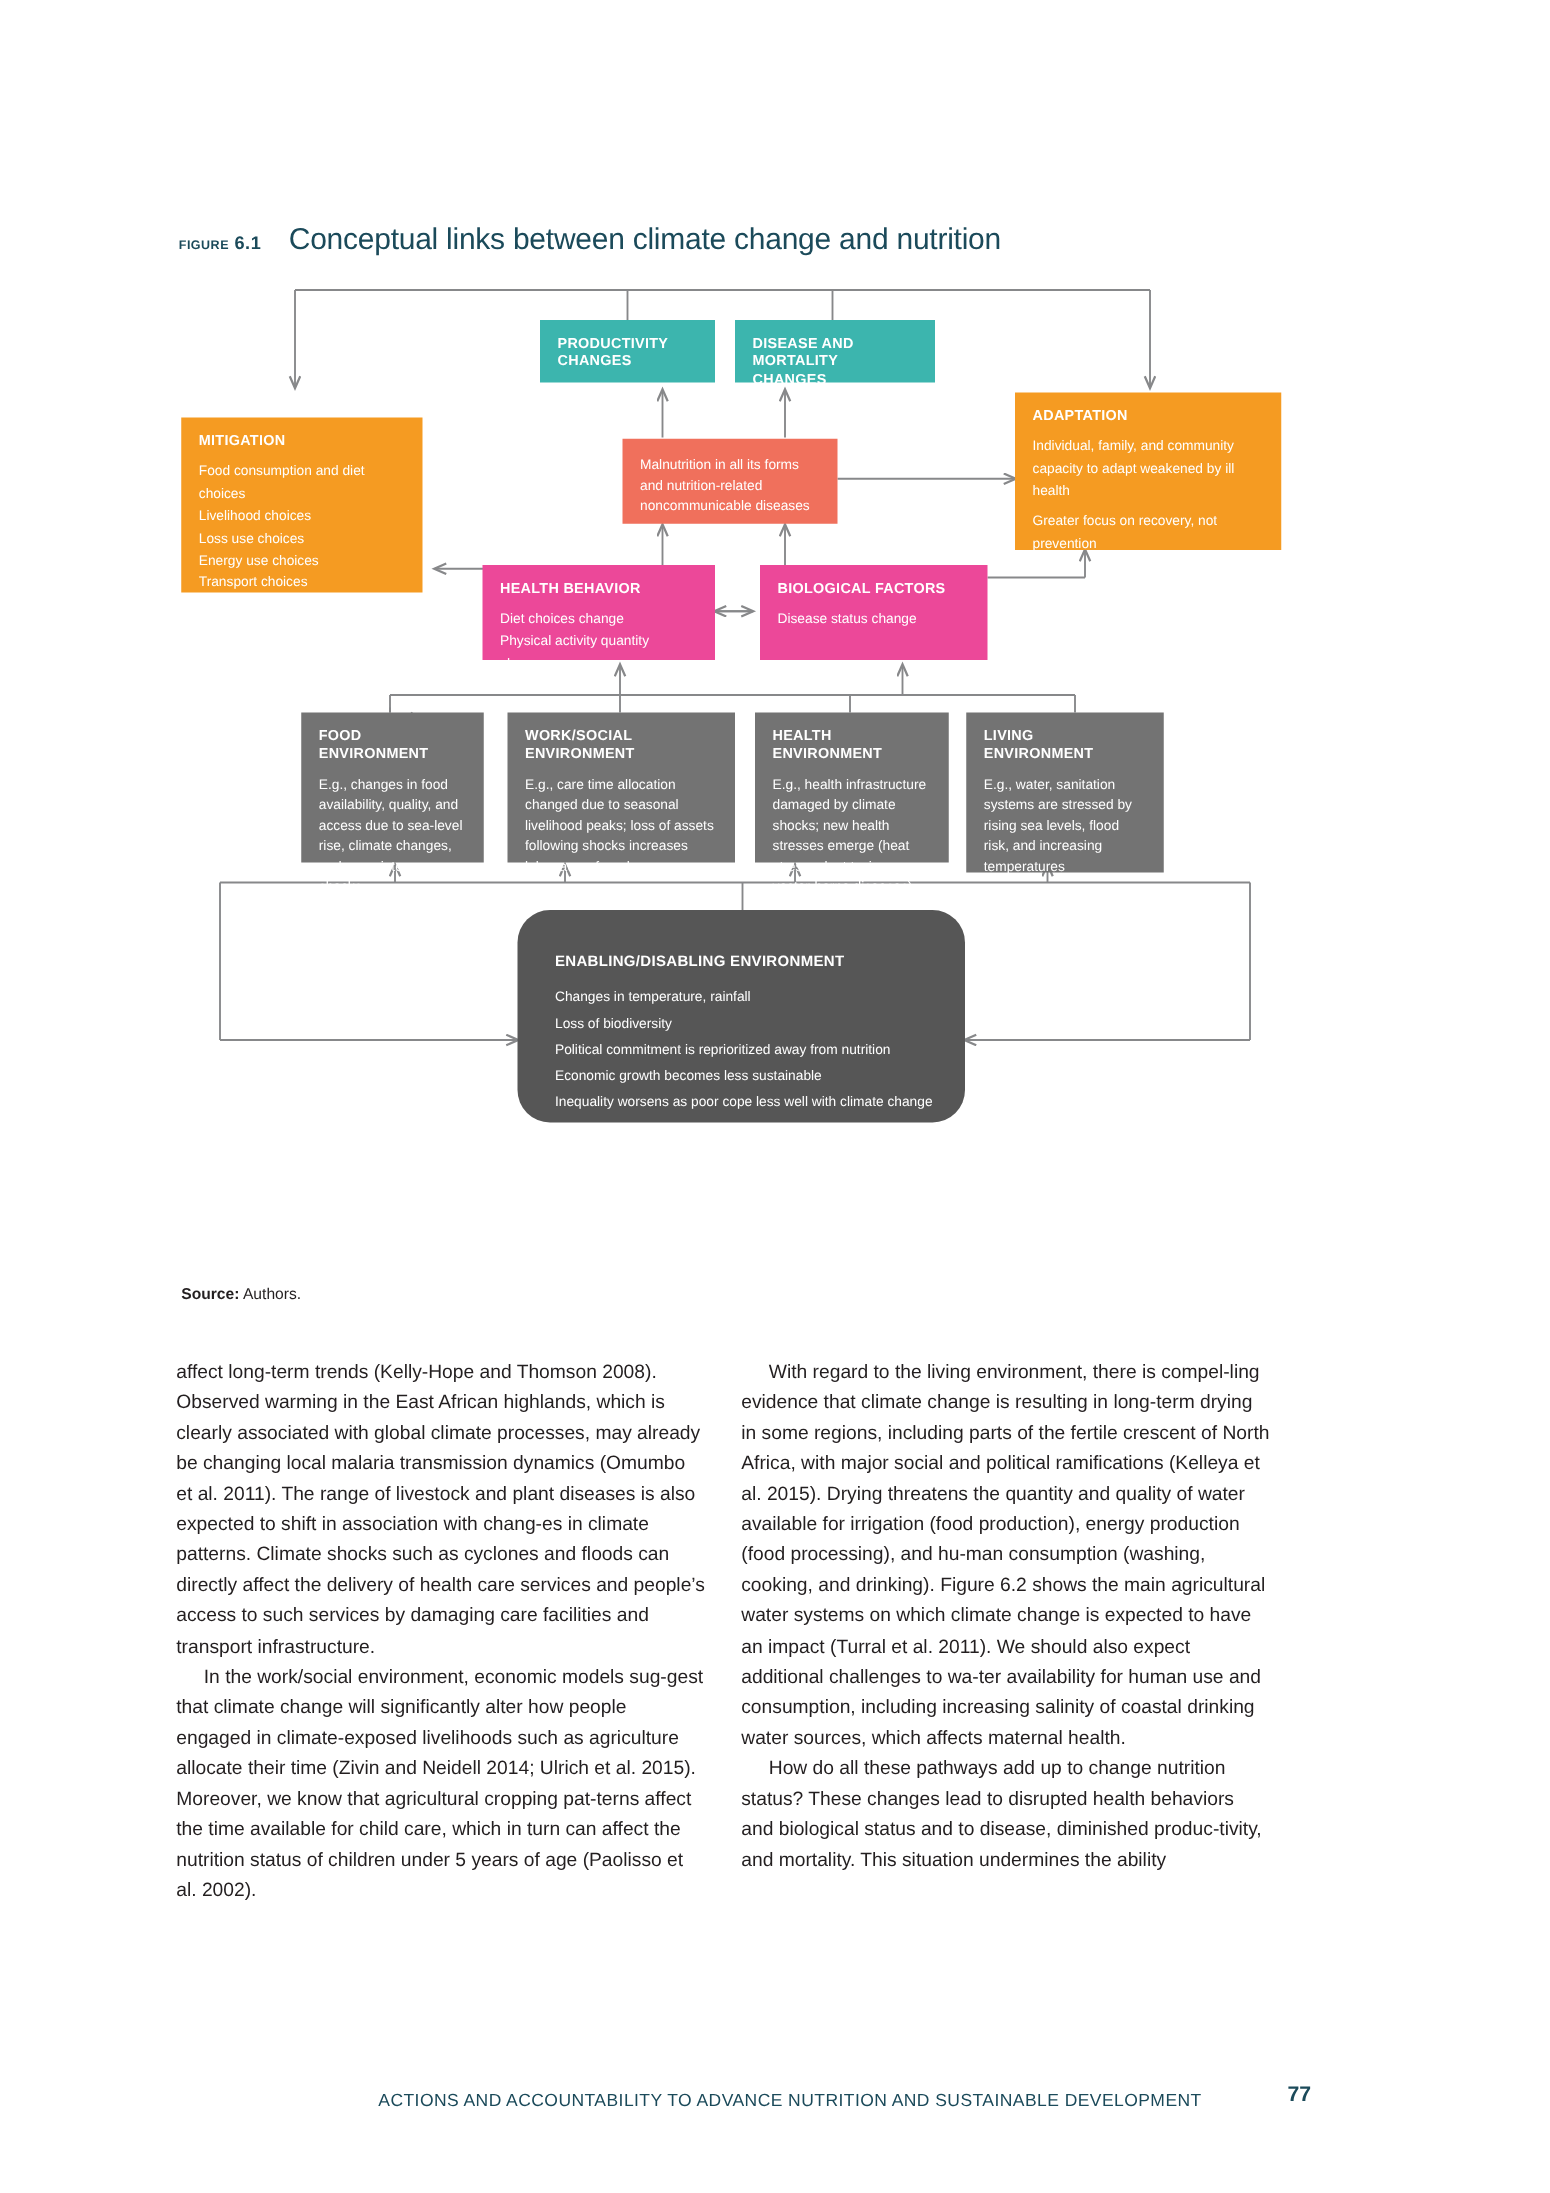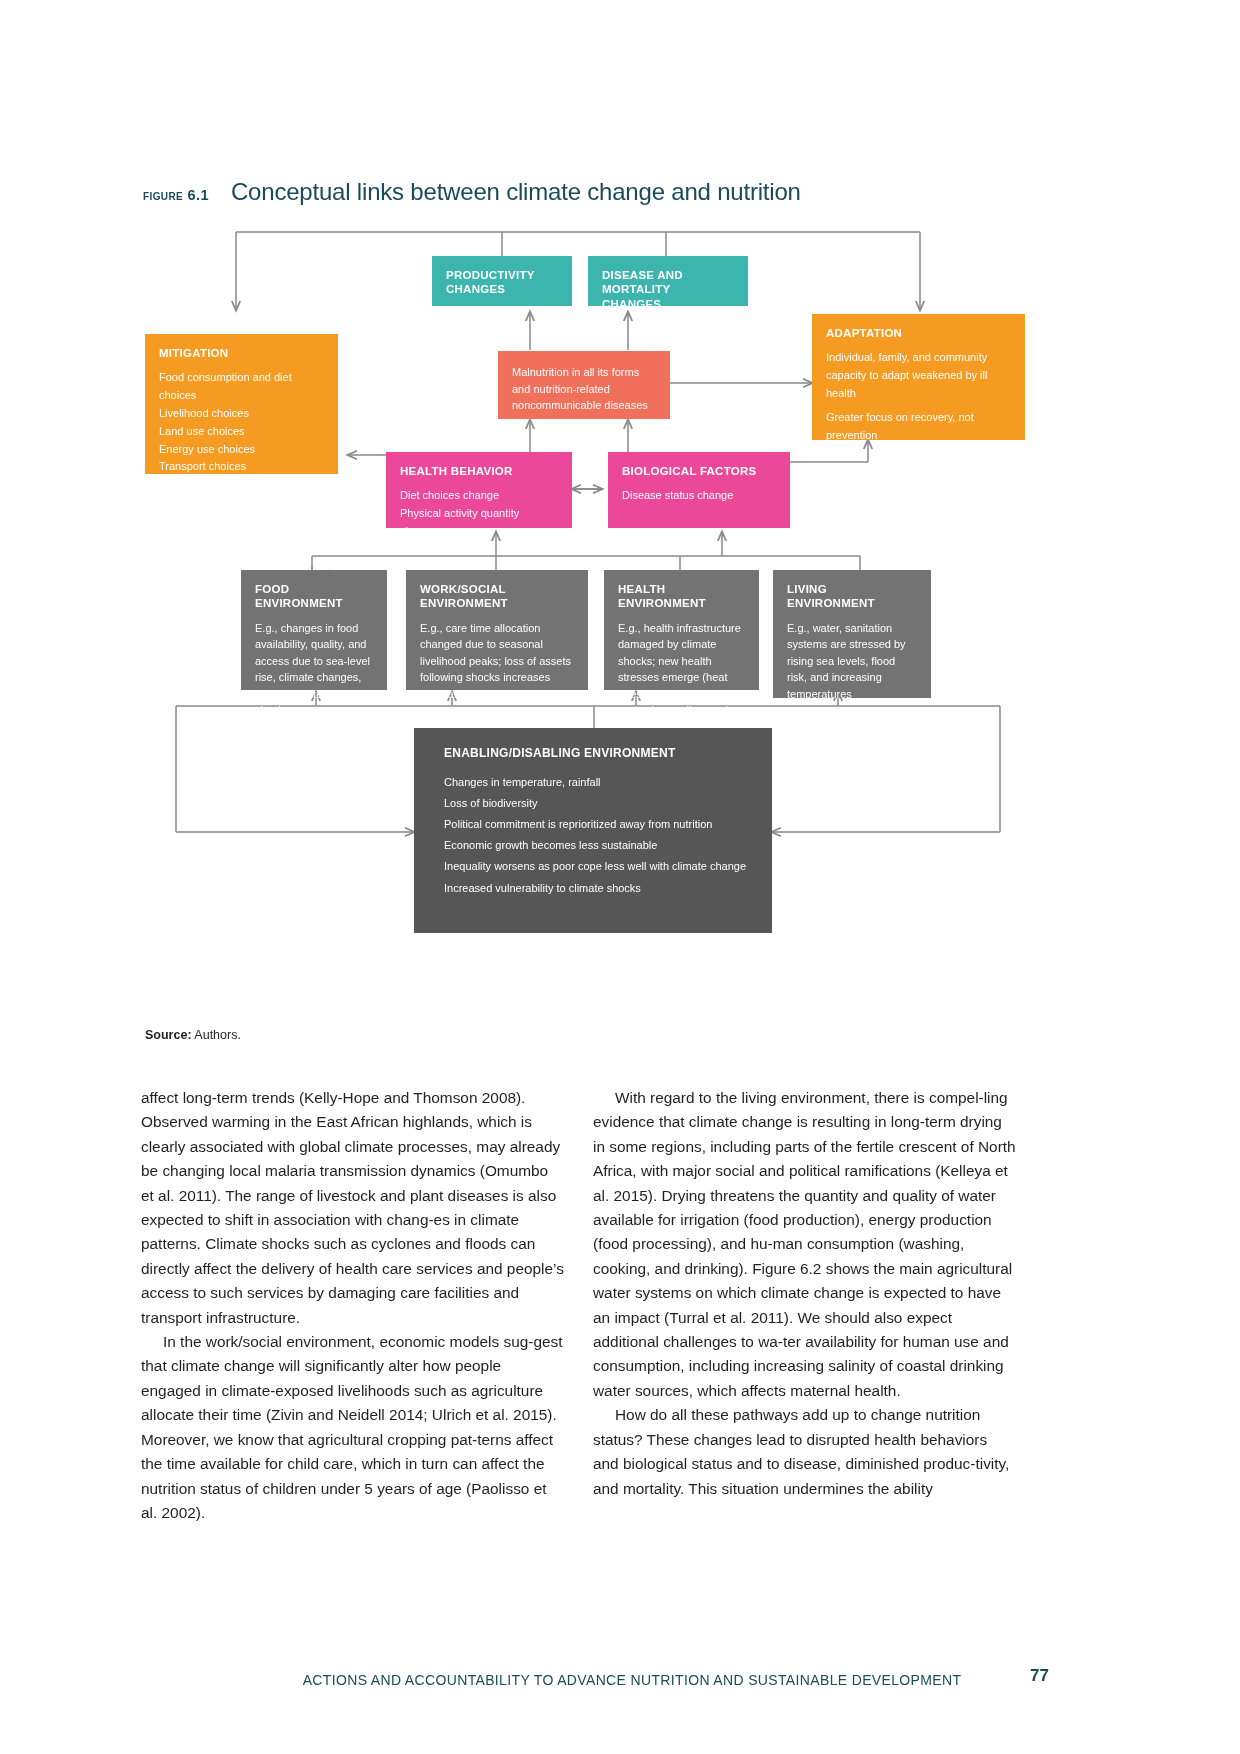--- a/index.html
+++ b/index.html
@@ -170,21 +170,21 @@
       <div class="n-title" style="margin-bottom:0;">
         <span>DISEASE AND MORTALITY</span><br>
         <span>CHANGES</span>
       </div>
     </div>
 
     <div class="node c-orange" style="left:145px; top:314px; width:193px; height:140px;margin-top:20px;">
       <div class="n-title">MITIGATION</div>
       <div class="n-line">Food consumption and diet choices</div>
       <div class="n-line">Livelihood choices</div>
-      <div class="n-line">Land use choices</div>
+      <div class="n-line">Loss use choices</div>
       <div class="n-line">Energy use choices</div>
       <div class="n-line">Transport choices</div>
     </div>
 
     <div class="node c-orange" style="left:812px; top:314px; width:213px; height:126px;">
       <div class="n-title">ADAPTATION</div>
       <div class="n-line">Individual, family, and community</div>
       <div class="n-line">capacity to adapt weakened by ill health</div>
       <div class="n-line" style="margin-top:6px;">Greater focus on recovery, not</div>
       <div class="n-line">prevention</div>
@@ -218,21 +218,21 @@
     <div class="node c-green" style="left:604px; top:570px; width:155px; height:120px;">
       <div class="n-title">HEALTH ENVIRONMENT</div>
       <div class="n-body">E.g., health infrastructure damaged by climate shocks; new health stresses emerge (heat stress, plant toxins, vector-borne diseases)</div>
     </div>
 
     <div class="node c-green" style="left:773px; top:570px; width:158px; height:128px;">
       <div class="n-title">LIVING ENVIRONMENT</div>
       <div class="n-body">E.g., water, sanitation systems are stressed by rising sea levels, flood risk, and increasing temperatures</div>
     </div>
 
-    <div class="node c-gray" style="left:414px; top:728px; width:358px; height:205px; padding:18px 20px 16px 30px;">
+    <div class="node c-gray" style="left:414px; top:728px; width:358px; height:170px; padding:34px 20px 16px 30px;border-radius:26px;">
       <div class="n-title" style="font-size:12px; margin-bottom:11px;">ENABLING/DISABLING ENVIRONMENT</div>
       <div class="n-line" style="line-height:1.92;">Changes in temperature, rainfall</div>
       <div class="n-line" style="line-height:1.92;">Loss of biodiversity</div>
       <div class="n-line" style="line-height:1.92;">Political commitment is reprioritized away from nutrition</div>
       <div class="n-line" style="line-height:1.92;">Economic growth becomes less sustainable</div>
       <div class="n-line" style="line-height:1.92;">Inequality worsens as poor cope less well with climate change</div>
       <div class="n-line" style="line-height:1.92;">Increased vulnerability to climate shocks</div>
     </div>
   </div>
 

